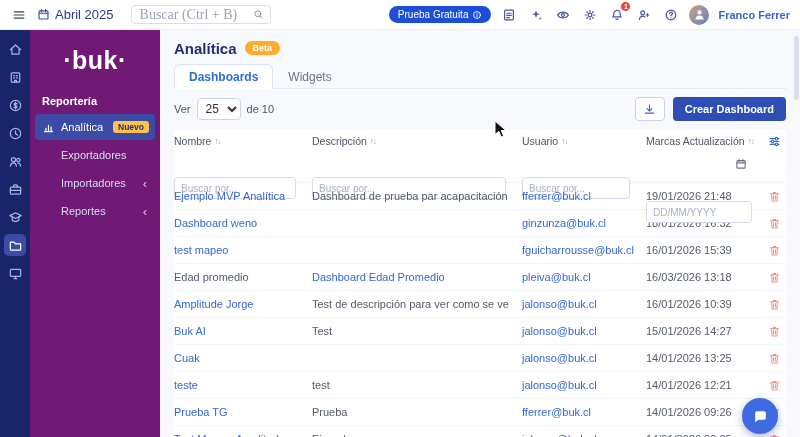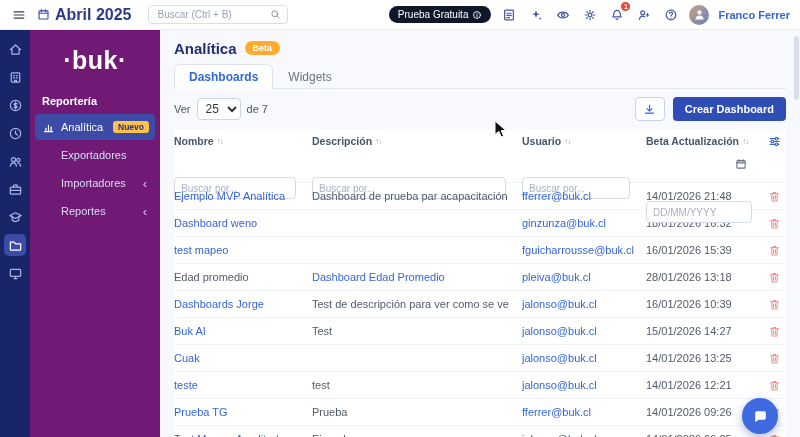--- a/index.html
+++ b/index.html
@@ -8,28 +8,28 @@
   .screen { width:800px; height:437px; position:relative; overflow:hidden; background:#fff; }
 
   
   .topbar { height:30px; background:#fff; border-bottom:1px solid #e9edf4; display:flex; align-items:center; padding:0 10px; gap:9px; position:relative; z-index:3; }
   .sv { fill:none; stroke:currentColor; stroke-width:1.4; stroke-linecap:round; stroke-linejoin:round; }
   .sv.fill { fill:currentColor; stroke:none; }
   .icon-btn { width:18px; height:18px; display:flex; align-items:center; justify-content:center; color:#4956a6; cursor:pointer; flex:0 0 auto; }
   .icon-btn svg { width:14px; height:14px; }
   .hamburger { color:#39424f; }
   .period { display:flex; align-items:center; gap:5px; cursor:pointer; }
-  .period-label { font-size:16px; font-weight:700; color:#2b3a8f; }
+  .period-label { font-size:13px; font-weight:400; color:#2b3a8f; }
   .period svg { width:13px; height:13px; color:#3a4db1; }
   .search { display:flex; align-items:center; border:1px solid #d8dee9; border-radius:4px; height:19px; width:140px; padding:0 6px; background:#fff; margin-left:8px; }
-  .search input { border:none; outline:none; flex:1; font-size:10px; font-family:Liberation Sans, sans-serif; color:#333; background:transparent; min-width:0; }
+  .search input { border:none; outline:none; flex:1; font-size:14px; font-family:Liberation Serif, serif; color:#333; background:transparent; min-width:0; }
   .search input::placeholder { color:#9aa3b5; }
   .search svg { width:11px; height:11px; color:#8a93a8; flex:0 0 auto; }
   .tb-spacer { flex:1; }
-  .pill { background:#0f172a; color:#fff; font-size:10px; padding:3px 9px; border-radius:10px; display:flex; align-items:center; gap:4px; cursor:pointer; white-space:nowrap; }
+  .pill { background:#1d4ed8; color:#fff; font-size:10px; padding:3px 9px; border-radius:10px; display:flex; align-items:center; gap:4px; cursor:pointer; white-space:nowrap; }
   .pill svg { width:10px; height:10px; }
   .bell-wrap { position:relative; }
   .bell-badge { position:absolute; top:-5px; right:-5px; background:#e8483c; color:#fff; font-size:7px; min-width:11px; height:11px; border-radius:6px; display:flex; align-items:center; justify-content:center; font-weight:700; border:1px solid #fff; }
   .avatar { width:20px; height:20px; border-radius:50%; background:linear-gradient(135deg,#c9a27e 0%,#6b81c4 100%); display:flex; align-items:center; justify-content:center; color:#fff; overflow:hidden; cursor:pointer; }
   .avatar svg { width:13px; height:13px; }
   .user-name { font-size:11px; color:#3566d6; font-weight:600; cursor:pointer; white-space:nowrap; }
 
   
   .app-body { display:flex; height:407px; }
   .rail { width:30px; background:#182569; display:flex; flex-direction:column; align-items:center; padding-top:8px; gap:6px; flex:0 0 auto; }
@@ -59,21 +59,21 @@
   .tab.active { background:#fff; border-color:#dde3ee; color:#2f6bdf; font-weight:700; }
   .toolbar { display:flex; align-items:center; margin-top:8px; font-size:11px; color:#4a5568; gap:6px; height:24px; }
   select.page-size { height:22px; border:1px solid #ccd5e6; border-radius:4px; font-size:12px; color:#333; background:#fff; padding:0 4px; font-family:inherit; }
   .toolbar-right { margin-left:auto; display:flex; gap:8px; }
   .btn-download { width:30px; height:24px; border:1px solid #c8d3ea; background:#fff; border-radius:4px; color:#3566d6; display:flex; align-items:center; justify-content:center; cursor:pointer; }
   .btn-download svg { width:13px; height:13px; }
   .btn-create { height:24px; padding:0 12px; background:#2e4db5; color:#fff; border:none; border-radius:4px; font-size:11px; font-weight:700; font-family:inherit; cursor:pointer; }
 
   .table { margin-top:8px; background:#fff; border-radius:6px 6px 0 0; }
   .thead, .frow, .trow { display:grid; grid-template-columns:138px 1fr 124px 116px 24px; align-items:center; }
-  .thead { height:24px; font-size:10.5px; font-weight:700; color:#4a5568; }
+  .thead { height:24px; font-size:10.5px; font-weight:400; color:#4a5568; }
   .th { display:flex; align-items:center; gap:3px; white-space:nowrap; overflow:hidden; }
   .sort { font-size:8px; color:#9aa3b8; letter-spacing:-1px; cursor:pointer; }
   .th-actions { display:flex; justify-content:center; color:#3566d6; }
   .th-actions svg { width:13px; height:13px; cursor:pointer; }
   .frow { height:30px; border-bottom:1px solid #eef1f6; }
   .finput { height:22px; border:1px solid #d4dae8; border-radius:4px; font-size:10px; padding:0 6px; width:calc(100% - 16px); font-family:inherit; color:#333; background:#fff; }
   .finput::placeholder { color:#a8b0c3; }
   .date-wrap { position:relative; width:calc(100% - 10px); }
   .date-wrap .finput { width:100%; padding-right:8px;margin-top:48px; }
   .date-wrap svg { position:absolute; right:5px; top:5px; width:12px; height:12px; color:#6b7280; pointer-events:none; }
@@ -277,21 +277,21 @@
       <div class="tabs">
         <div class="tab active">Dashboards</div>
         <div class="tab">Widgets</div>
       </div>
 
       <div class="toolbar">
         <span>Ver</span>
         <select class="page-size">
           <option>25</option>
         </select>
-        <span>de 7</span>
+        <span>de 10</span>
         <div class="toolbar-right">
           <button class="btn-download">
             <svg class="sv" viewBox="0 0 16 16">
                 <path d="M8 2.5v7M5 7l3 3 3-3M3 12.5h10"></path>
               </svg>
           </button>
           <button class="btn-create">Crear Dashboard</button>
         </div>
       </div>
 
@@ -303,21 +303,21 @@
             </div>
           <div class="th">
               <span>Descripción</span>
               <span class="sort">↑↓</span>
             </div>
           <div class="th">
               <span>Usuario</span>
               <span class="sort">↑↓</span>
             </div>
           <div class="th">
-              <span>Beta Actualización</span>
+              <span>Marcas Actualización</span>
               <span class="sort">↑↓</span>
             </div>
           <div class="th th-actions">
             <svg class="sv" viewBox="0 0 16 16">
                 <path d="M2.5 4.5h11M2.5 8h11M2.5 11.5h11"></path>
                 <circle cx="10.5" cy="4.5" r="1.6" fill="#fff"></circle>
                 <circle cx="5.5" cy="8" r="1.6" fill="#fff"></circle>
                 <circle cx="10.5" cy="11.5" r="1.6" fill="#fff"></circle>
               </svg>
           </div>
@@ -333,21 +333,21 @@
                 <path d="M2.5 6.5h11M5.5 2v2.5M10.5 2v2.5"></path>
               </svg>
           </div>
           <div></div>
         </div>
         <div id="table-body">
             <div class="trow">
     <div class="td link name">Ejemplo MVP Analítica</div>
     <div class="td">Dashboard de prueba par acapacitación</div>
     <div class="td link">fferrer@buk.cl</div>
-    <div class="td">14/01/2026 21:48</div>
+    <div class="td">19/01/2026 21:48</div>
     <div class="td trash">
       <svg viewBox="0 0 16 16">
                   <path d="M3 4.5h10M6.5 4.5V3.2h3v1.3M4.5 4.5 5 13.5h6l.5-9M6.8 7v4.2M9.2 7v4.2"></path>
                 </svg>
     </div>
   </div>
             <div class="trow">
     <div class="td link name">Dashboard weno</div>
     <div class="td"></div>
     <div class="td link">ginzunza@buk.cl</div>
@@ -366,29 +366,29 @@
     <div class="td trash">
       <svg viewBox="0 0 16 16">
                   <path d="M3 4.5h10M6.5 4.5V3.2h3v1.3M4.5 4.5 5 13.5h6l.5-9M6.8 7v4.2M9.2 7v4.2"></path>
                 </svg>
     </div>
   </div>
             <div class="trow">
     <div class="td">Edad promedio</div>
     <div class="td link name">Dashboard Edad Promedio</div>
     <div class="td link">pleiva@buk.cl</div>
-    <div class="td">28/01/2026 13:18</div>
-    <div class="td trash">
-      <svg viewBox="0 0 16 16">
-                  <path d="M3 4.5h10M6.5 4.5V3.2h3v1.3M4.5 4.5 5 13.5h6l.5-9M6.8 7v4.2M9.2 7v4.2"></path>
-                </svg>
-    </div>
-  </div>
-            <div class="trow">
-    <div class="td link name">Dashboards Jorge</div>
+    <div class="td">16/03/2026 13:18</div>
+    <div class="td trash">
+      <svg viewBox="0 0 16 16">
+                  <path d="M3 4.5h10M6.5 4.5V3.2h3v1.3M4.5 4.5 5 13.5h6l.5-9M6.8 7v4.2M9.2 7v4.2"></path>
+                </svg>
+    </div>
+  </div>
+            <div class="trow">
+    <div class="td link name">Amplitude Jorge</div>
     <div class="td">Test de descripción para ver como se ve</div>
     <div class="td link">jalonso@buk.cl</div>
     <div class="td">16/01/2026 10:39</div>
     <div class="td trash">
       <svg viewBox="0 0 16 16">
                   <path d="M3 4.5h10M6.5 4.5V3.2h3v1.3M4.5 4.5 5 13.5h6l.5-9M6.8 7v4.2M9.2 7v4.2"></path>
                 </svg>
     </div>
   </div>
             <div class="trow">

